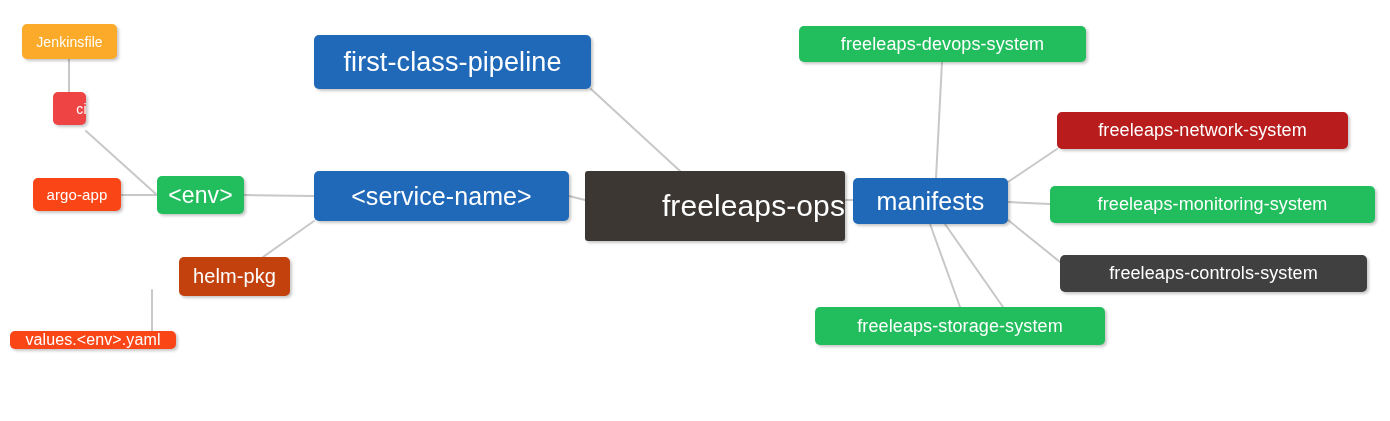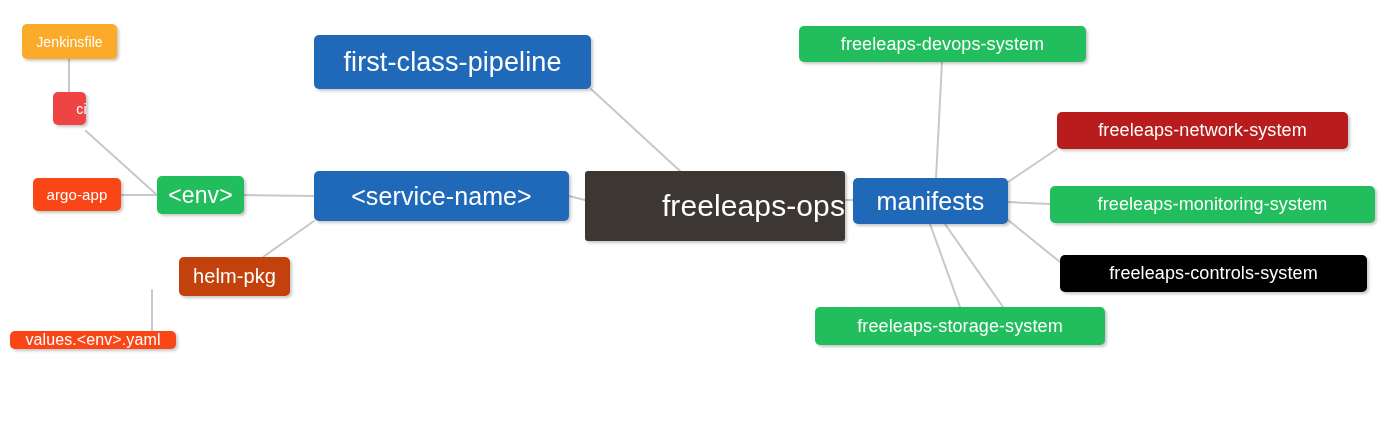--- a/index.html
+++ b/index.html
@@ -97,21 +97,21 @@
       </div>
       <div class="node" style="left: 799px; top: 26px; width: 287px; height: 36px; background: rgb(34, 189, 93); font-size: 18px;">
         <span>freeleaps-devops-system</span>
       </div>
       <div class="node" style="left: 1057px; top: 112px; width: 291px; height: 37px; background: #b91c1c; font-size: 18px;">
         <span>freeleaps-network-system</span>
       </div>
       <div class="node" style="left: 1050px; top: 186px; width: 325px; height: 37px; background: rgb(34, 189, 93); font-size: 18px;">
         <span>freeleaps-monitoring-system</span>
       </div>
-      <div class="node" style="left: 1060px; top: 255px; width: 307px; height: 37px; background: #000000; font-size: 18px;">
+      <div class="node" style="left: 1060px; top: 255px; width: 307px; height: 37px; background: #404040; font-size: 18px;">
         <span>freeleaps-controls-system</span>
       </div>
       <div class="node" style="left: 815px; top: 307px; width: 290px; height: 38px; background: rgb(34, 189, 93); font-size: 18px;">
         <span>freeleaps-storage-system</span>
       </div>
     </div>
 
 </div>
 
 </body></html>

